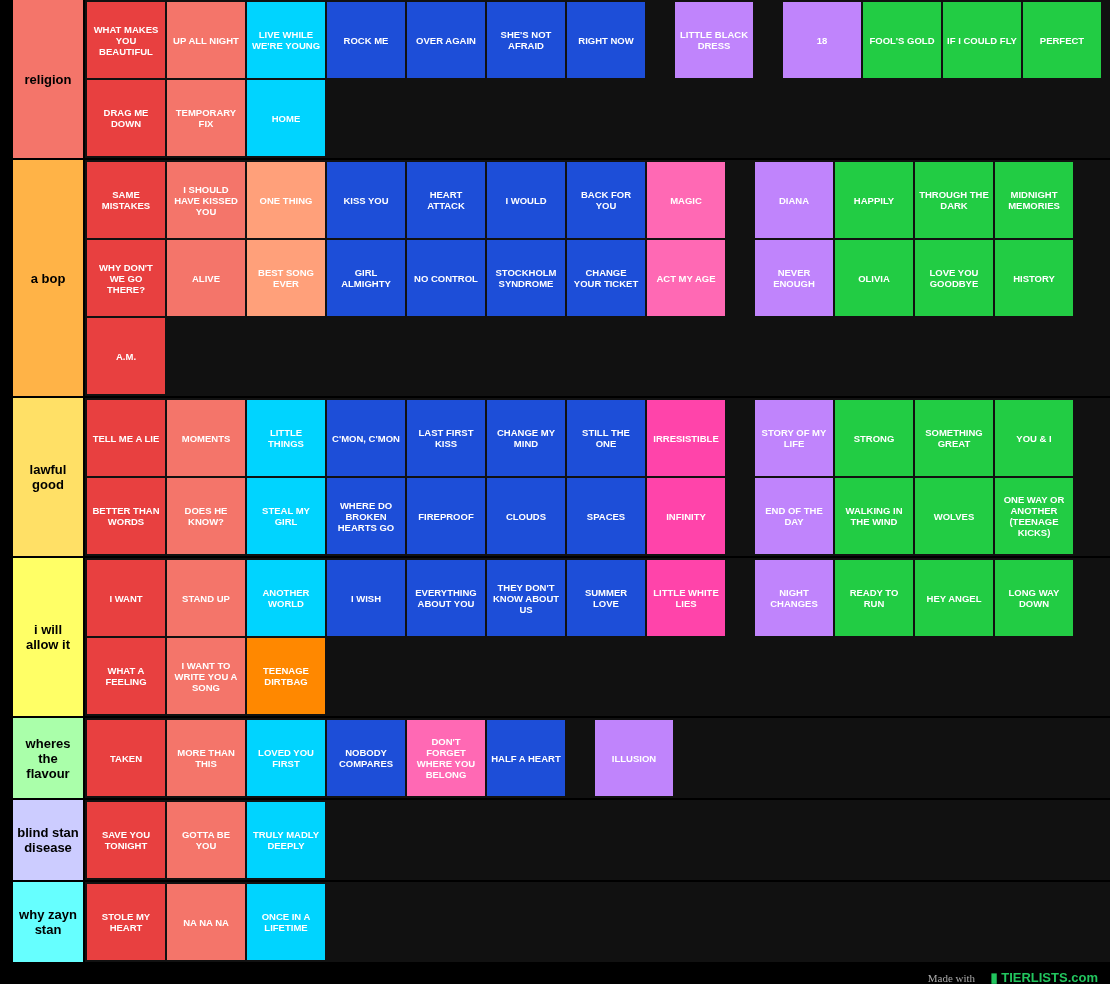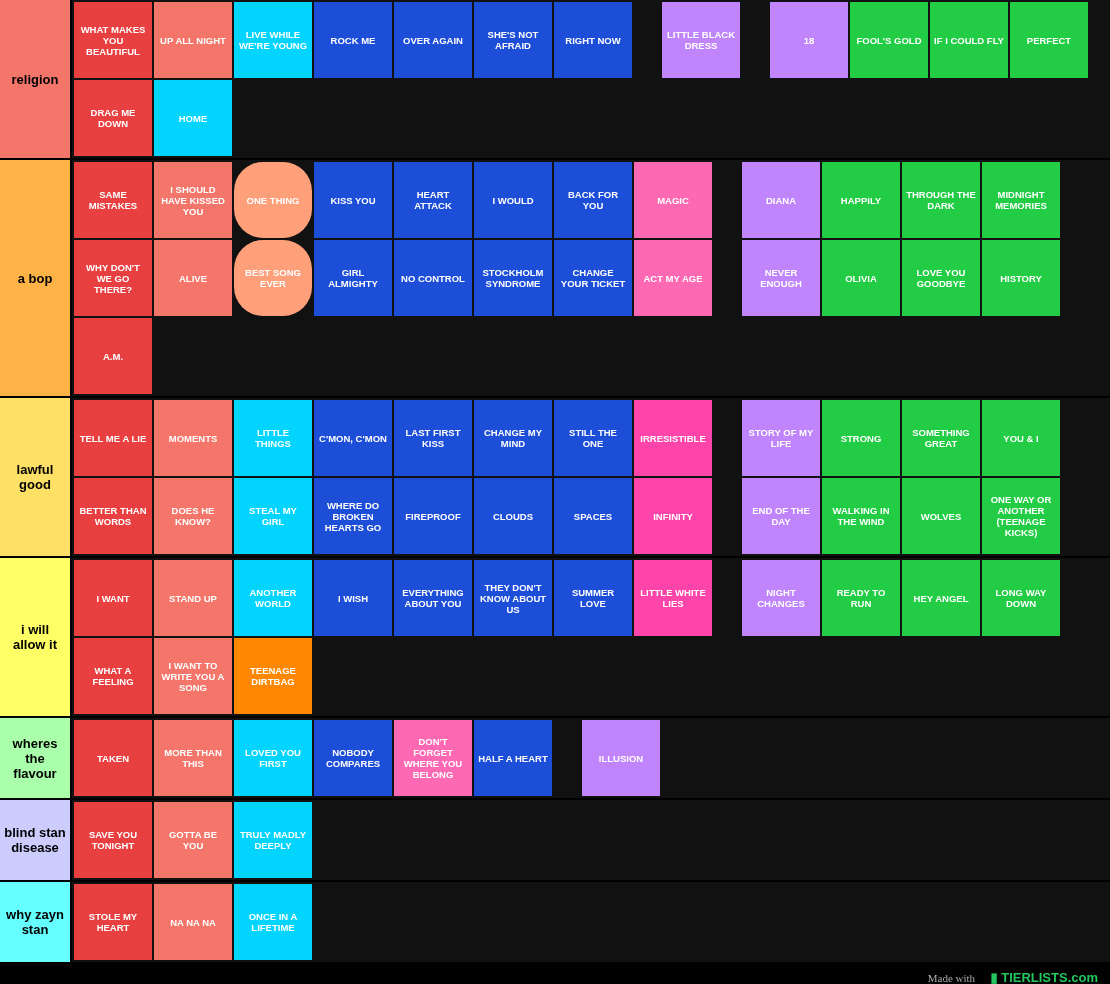--- a/index.html
+++ b/index.html
@@ -16,20 +16,21 @@
       min-width: 72px;
       display: flex;
       align-items: center;
       justify-content: center;
       text-align: center;
       font-size: 13px;
       font-weight: bold;
       color: #000;
       padding: 4px;
       border-right: 2px solid #000;
+      margin-left: 13px;
     }
     
     .tier-items {
       display: flex;
       flex-wrap: wrap;
       flex: 1;
       gap: 2px;
       padding: 2px;
       background: #111;
     }
@@ -44,21 +45,21 @@
       font-size: 9.5px;
       font-weight: bold;
       color: #fff;
       padding: 4px;
       word-break: break-word;
       text-transform: uppercase;
     }
     
     .color-red { background: #e84040; }
     .color-salmon { background: #f4756a; }
-    .color-orange-light { background: #ffa07a; border-radius: 29px; }
+    .color-orange-light { background: #ffa07a; }
     .color-green { background: #22cc44; }
     .color-cyan { background: #00d4ff; }
     .color-blue-light { background: #1d4ed8; }
     .color-purple-light { background: #c084fc; margin-left: 28px; }
     .color-pink { background: #ff69b4; }
     .color-magenta { background: #ff44aa; }
     .color-orange { background: #ff8800; }
     
     
     .label-religion { background: #f4756a; }
@@ -94,20 +95,21 @@
         <div class="song-tile color-blue-light">ROCK ME</div>
         <div class="song-tile color-blue-light">OVER AGAIN</div>
         <div class="song-tile color-blue-light">SHE'S NOT AFRAID</div>
         <div class="song-tile color-blue-light">RIGHT NOW</div>
         <div class="song-tile color-purple-light">LITTLE BLACK DRESS</div>
         <div class="song-tile color-purple-light">18</div>
         <div class="song-tile color-green">FOOL'S GOLD</div>
         <div class="song-tile color-green">IF I COULD FLY</div>
         <div class="song-tile color-green">PERFECT</div>
         <div class="song-tile color-red">DRAG ME DOWN</div>
+        <div class="song-tile color-salmon">TEMPORARY FIX</div>
         <div class="song-tile color-cyan">HOME</div>
       </div>
     </div>
     <div class="tier-row">
       <div class="tier-label label-bop">a bop</div>
       <div class="tier-items">
         <div class="song-tile color-red">SAME MISTAKES</div>
         <div class="song-tile color-salmon">I SHOULD HAVE KISSED YOU</div>
         <div class="song-tile color-orange-light">ONE THING</div>
         <div class="song-tile color-blue-light">KISS YOU</div>

